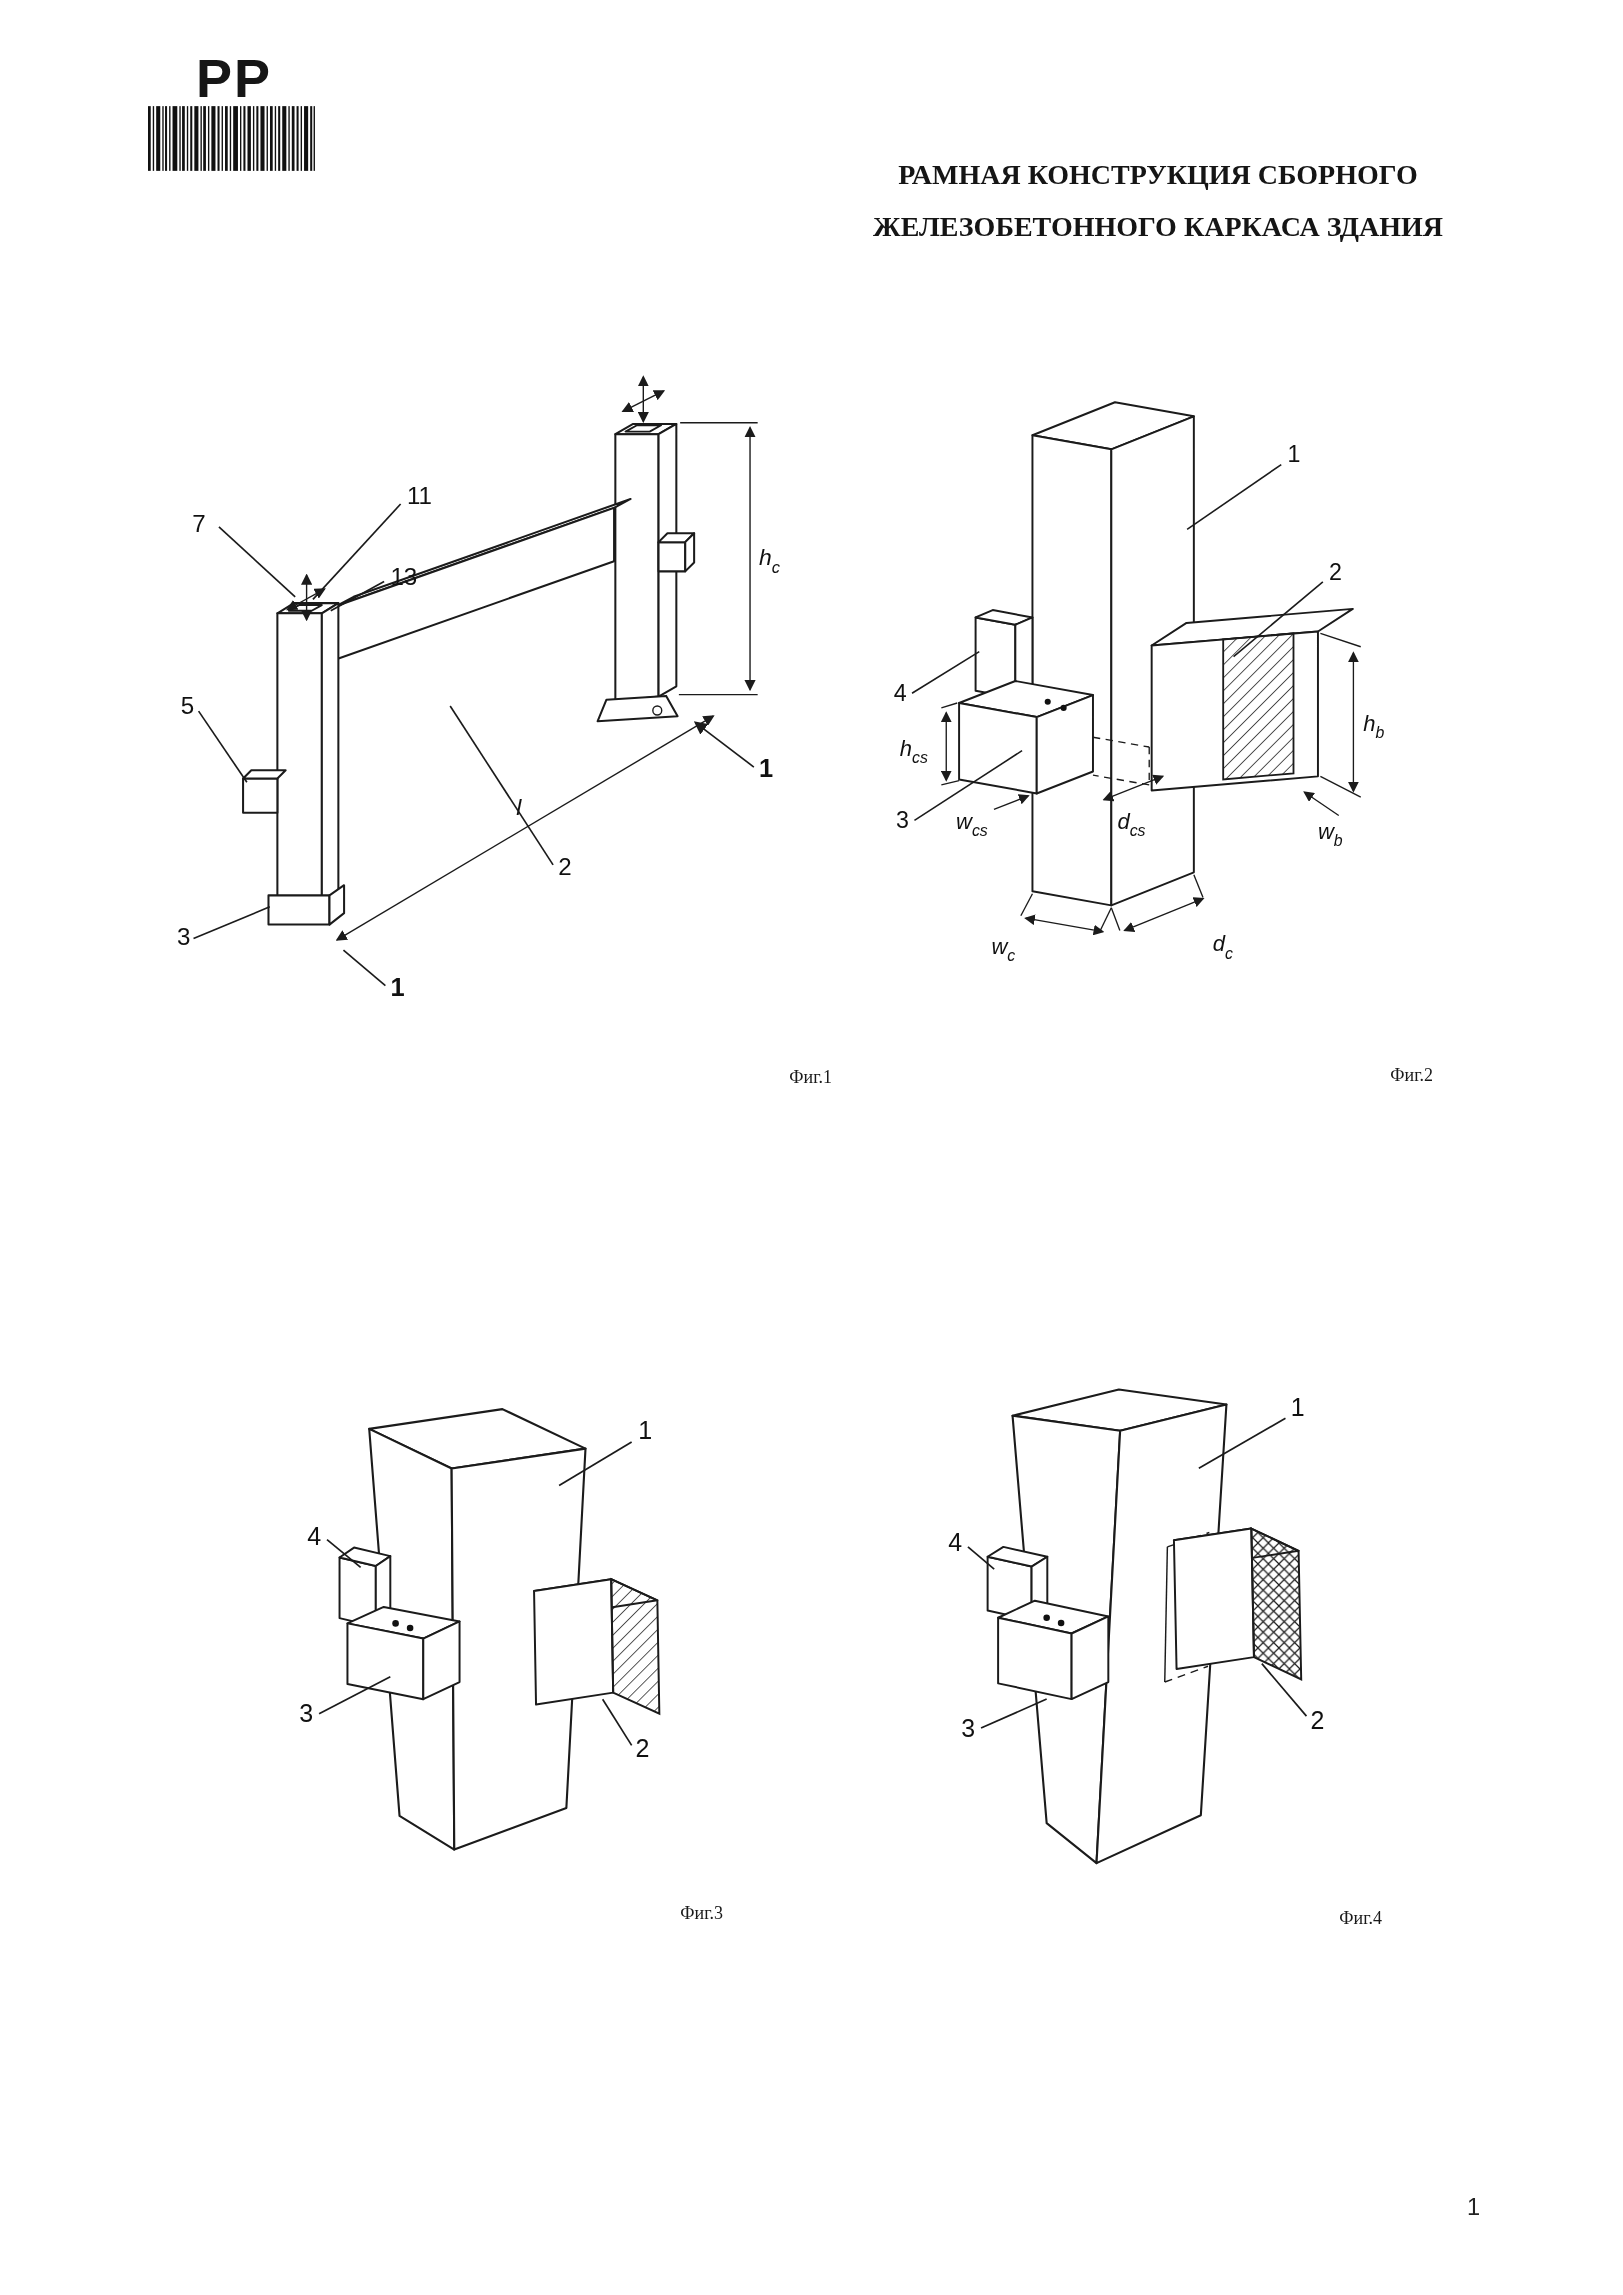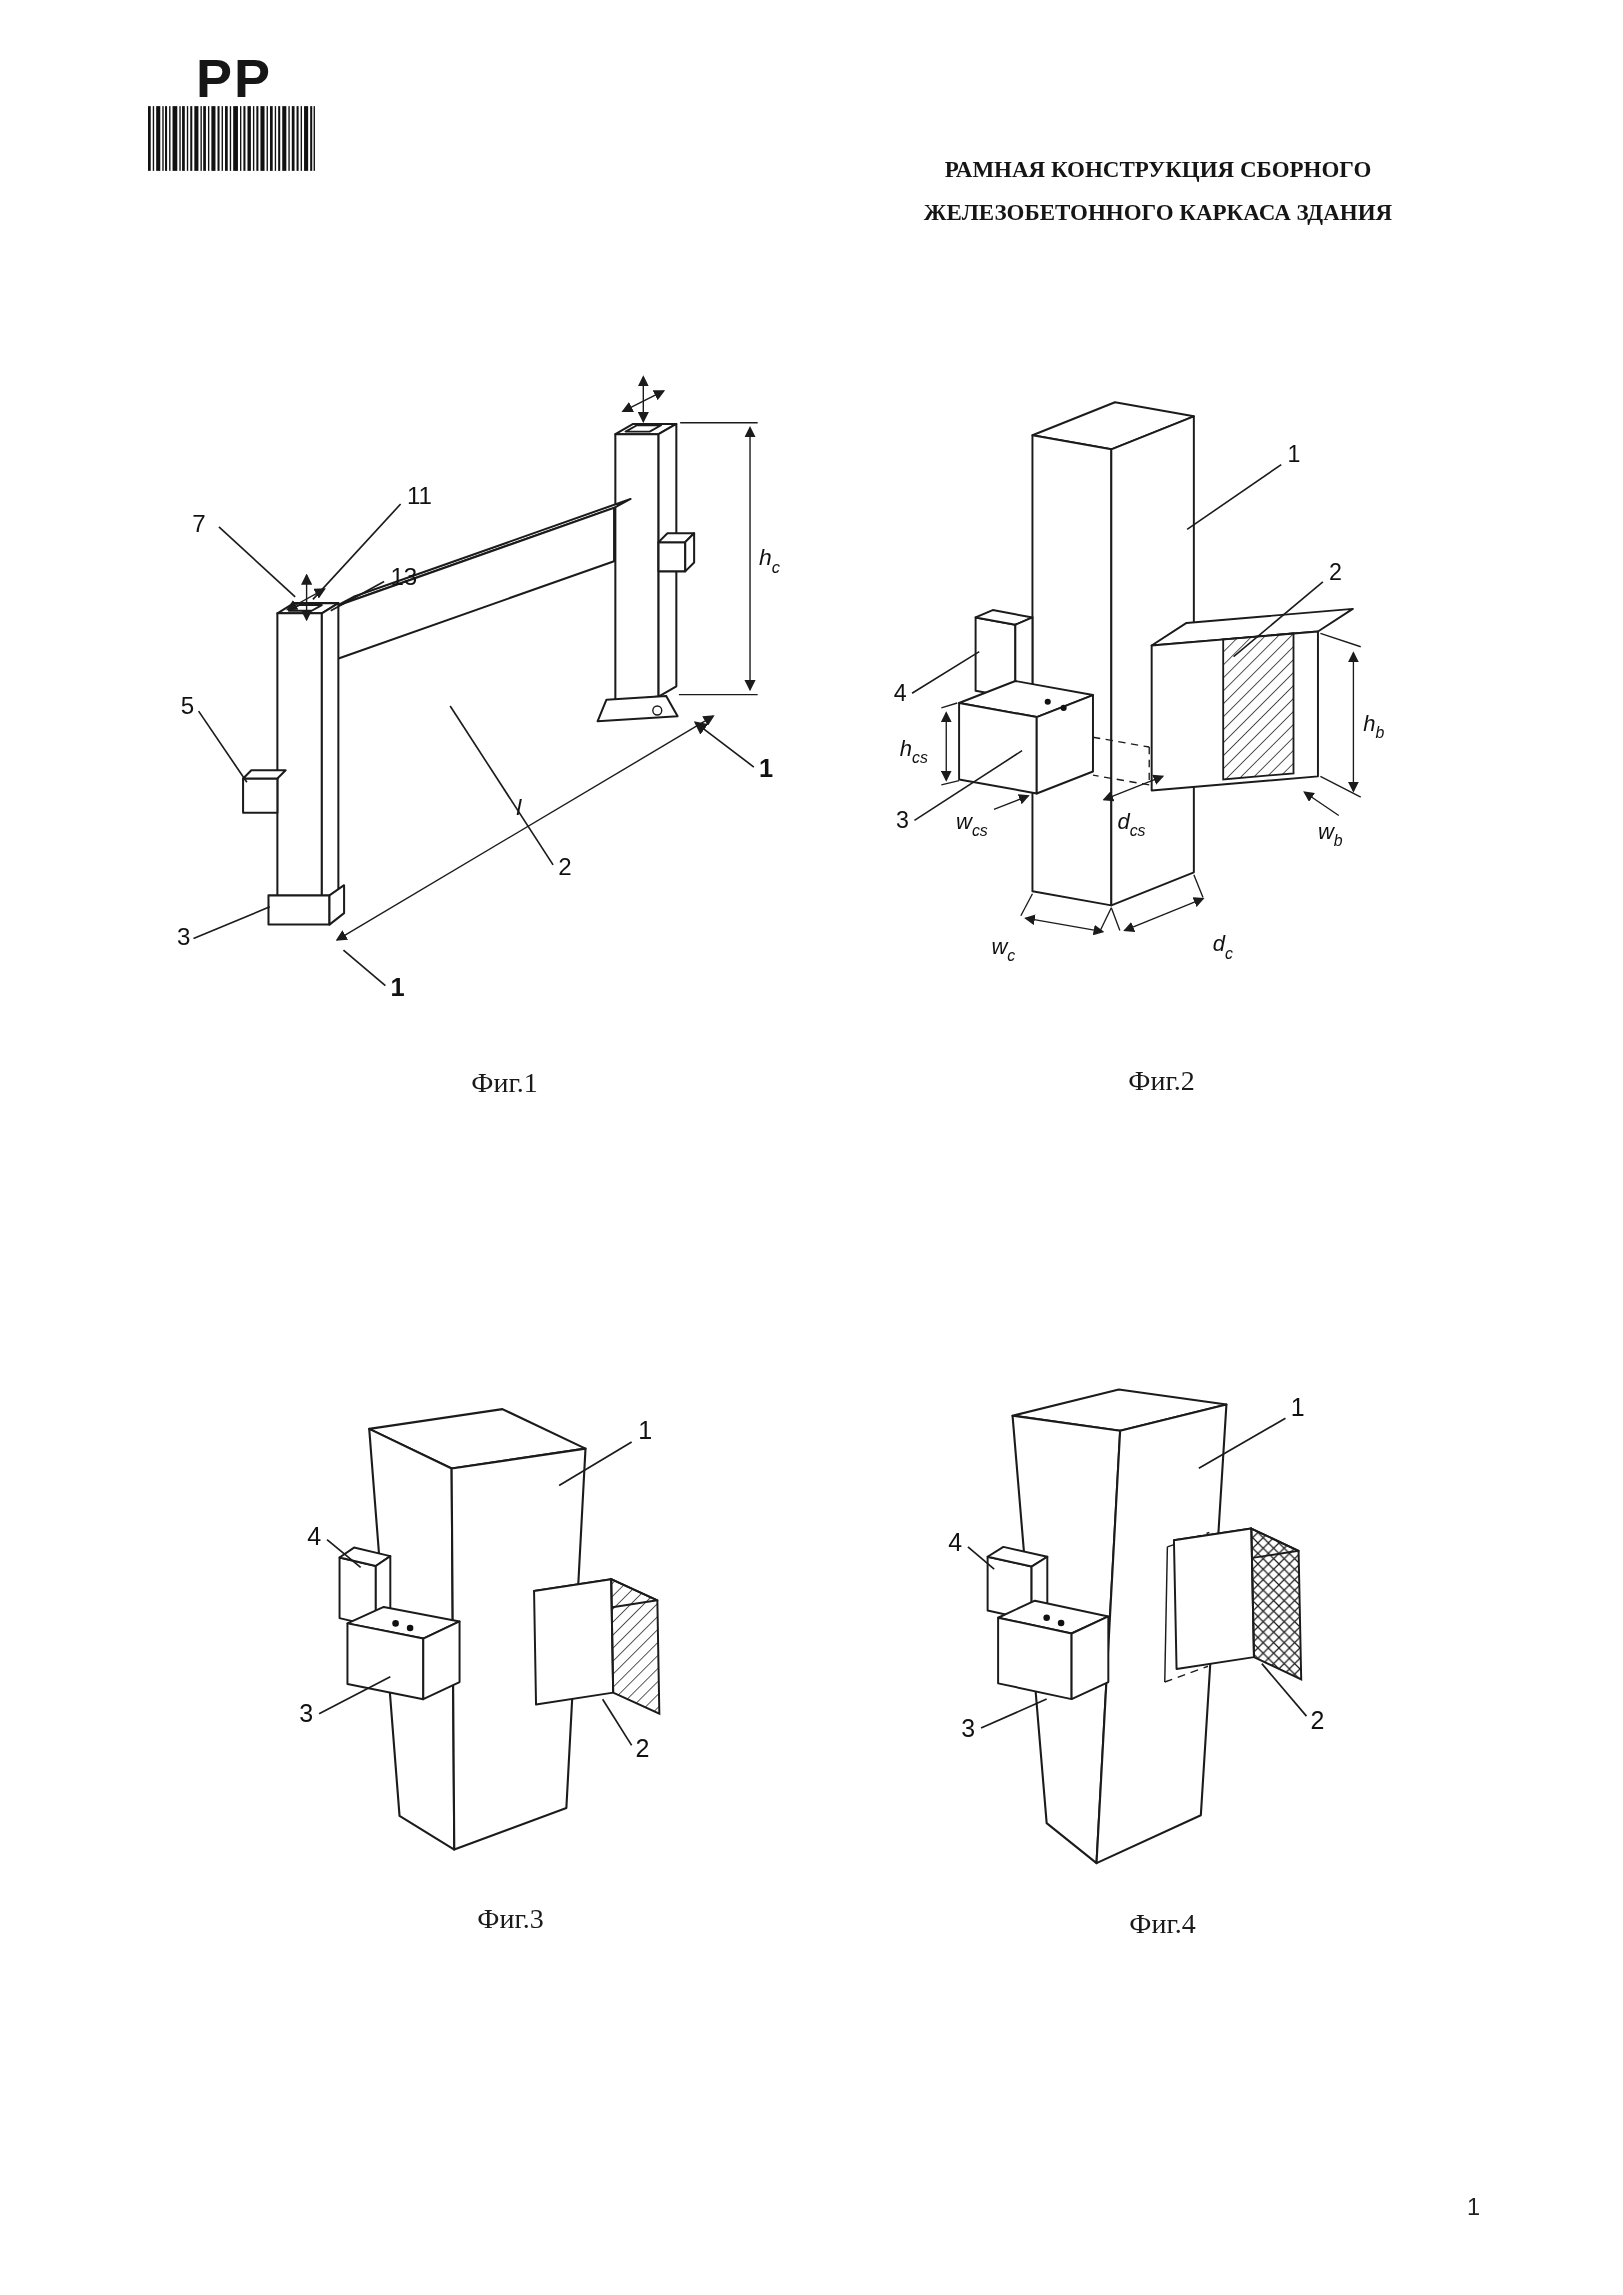--- a/index.html
+++ b/index.html
@@ -1,21 +1,21 @@
 <!DOCTYPE html>
 <html style="font-size:10.5px"><head>
 <meta charset="utf-8">
 <style>
   * { margin:0; padding:0; box-sizing:border-box; }
   html, body { width:1623px; height:2295px; background:#ffffff; }
   body { position:relative; font-family:"Liberation Serif", serif; color:#111; overflow:hidden; }
   .abs { position:absolute; }
   .pp { font-family:"Liberation Sans", sans-serif; font-weight:700; font-size:54px; letter-spacing:2px; color:#161616; }
-  .title { text-align:center; font-weight:700; font-size:23px; line-height:1.85; color:#151515; }
-  .caption { text-align:center; font-size:28px; color:#1a1a1a;font-family:Liberation Serif, serif; }
+  .title { text-align:center; font-weight:700; font-size:28px; line-height:1.85; color:#151515; }
+  .caption { text-align:right; font-size:18px; color:#1a1a1a;font-family:Liberation Serif, serif; }
   .pageno { font-size:23.6px; font-family:"Liberation Sans", sans-serif; color:#222; }
   .figwrap { position:absolute; }
   svg { display:block; }
   svg text { font-family:"Liberation Sans", sans-serif; fill:#111; }
   .lbl   { font-size:38px; }
   .lbl-b { font-size:40px; font-weight:700; }
   .dim   { font-size:36px; font-style:italic; }
   .sub   { font-size:26px; }
   .f    { fill:#ffffff; stroke:#1b1b1b; stroke-width:3.2; stroke-linejoin:round; }
   .f2   { fill:#ffffff; stroke:#1b1b1b; stroke-width:3;   stroke-linejoin:round; }

